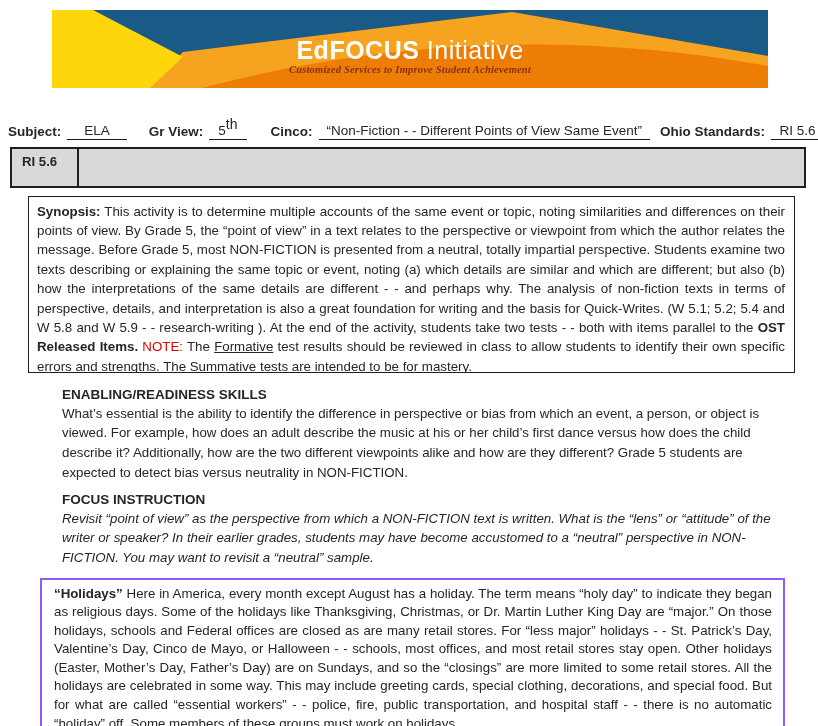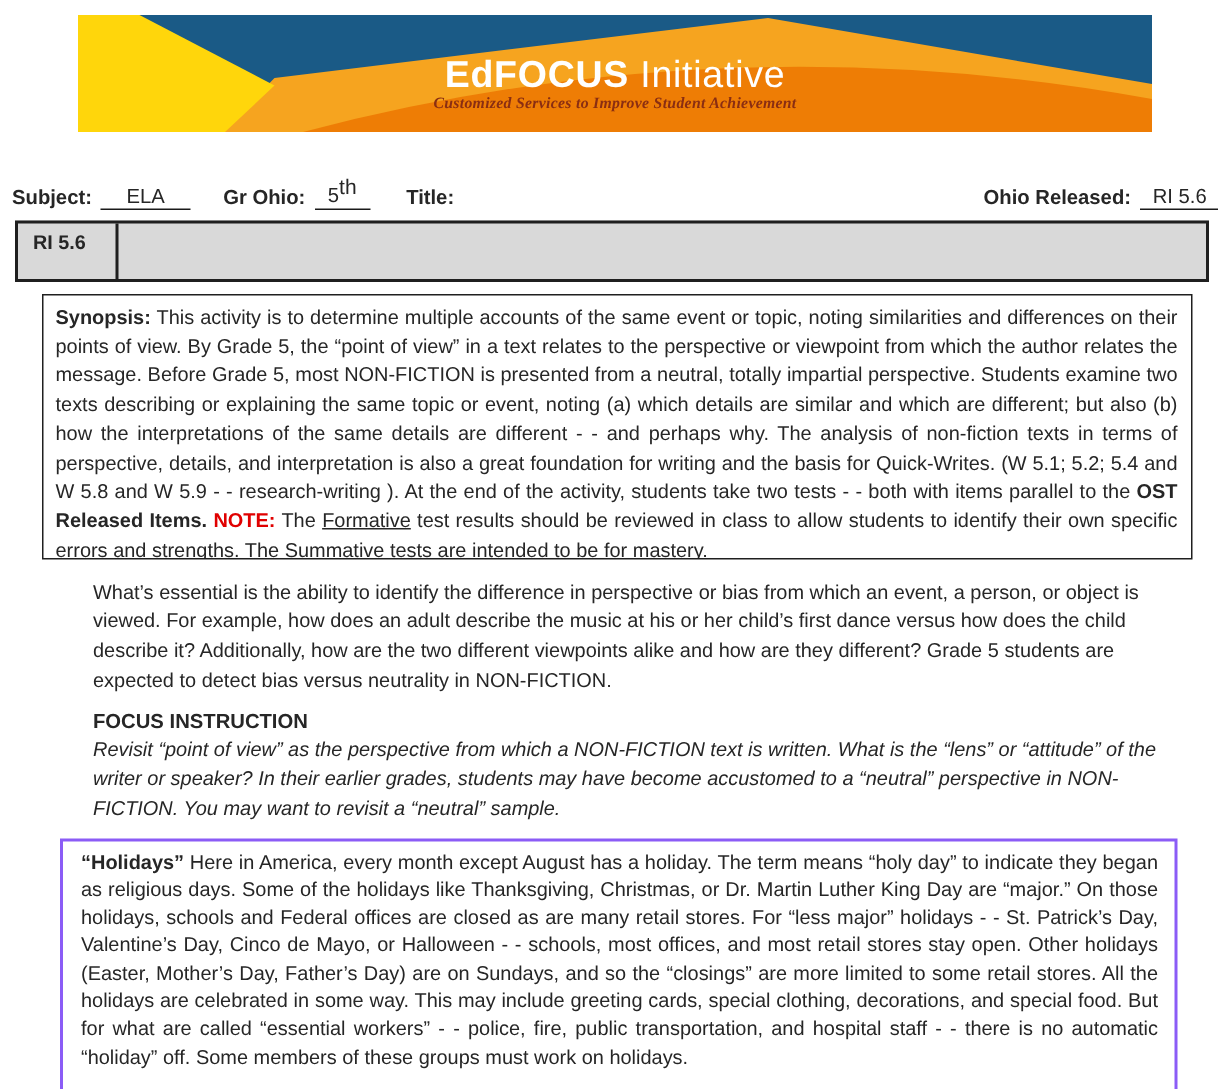--- a/index.html
+++ b/index.html
@@ -95,21 +95,21 @@
     margin: 8px 23px 0 28px;
     border: 1.5px solid #1f1f1f;
     height: 177px;
     overflow: hidden;
     padding: 5px 9px 5px 8px;
     font-size: 13.3px;
     line-height: 19.4px;
     text-align: justify;
   }
   .bold { font-weight: bold; }
-  .red { color: var(--c-note_red, #e00000); font-weight: bold; }
+  .red { color: var(--c-note_red, #e00000); font-weight: normal; }
   .und { text-decoration: underline; }
 
   
   .sections {
     margin: 12px 26px 0 62px;
     font-size: 13.3px;
     line-height: 19.8px;
   }
   .sec-heading { font-weight: bold; font-size: 13.5px; line-height: 19px; }
   .sec-body.enabling { height: 80px; overflow: hidden; }
@@ -145,39 +145,41 @@
       <div class="banner-subtitle">Customized Services to Improve Student Achievement</div>
     </div>
   </div>
 
   <div class="fields">
     <div class="fgroup">
       <span class="flabel">Subject:</span>
       <span class="uval pad-subject">ELA</span>
     </div>
     <div class="fgroup gap1">
-      <span class="flabel">Gr Ohio:</span>
+      <span class="flabel">Gr View:</span>
       <span class="uval pad-grade"><span>5</span><sup>th</sup></span>
     </div>
     <div class="fgroup title-group">
-      <span class="flabel">Title:</span>
+      <span class="flabel">Cinco:</span>
+      <span class="uval">“Non-Fiction - - Different Points of View Same Event”</span>
     </div>
     <div class="fgroup">
-      <span class="flabel">Ohio Released:</span>
+      <span class="flabel">Ohio Standards:</span>
       <span class="uval pad-standards">RI 5.6</span>
     </div>
   </div>
 
   <div class="ri-table">
     <div class="ri-code">RI 5.6</div>
   </div>
 
   <div class="synopsis"><span class="bold">Synopsis:</span><span>  This activity is to determine multiple accounts of the same event or topic, noting similarities and differences on their points of view.  By Grade 5, the “point of view” in a text relates to the perspective or viewpoint from which the author relates the message.  Before Grade 5, most NON-FICTION is presented from a neutral, totally impartial perspective. Students examine two texts describing or explaining the same topic or event, noting (a) which details are similar and which are different; but also (b) how the interpretations of the same details are different - - and perhaps why.   The analysis of non-fiction texts in terms of perspective, details, and interpretation is also a great foundation for writing and the basis for Quick-Writes.  (W 5.1; 5.2; 5.4 and W 5.8 and W 5.9 - - research-writing ).   At the end of the activity, students take two tests - - both with items parallel to the </span><span class="bold">OST Released Items.</span><span>  </span><span class="red">NOTE:</span><span>  The </span><span class="und">Formative</span><span> test results should be reviewed in class to allow students to identify their own specific errors and strengths.  The </span><span class="und">Summative</span><span> tests are intended to be for mastery.</span></div>
 
   <div class="sections">
+    <div class="sec-heading">ENABLING/READINESS SKILLS</div>
     <div class="sec-body enabling">What’s essential is the ability to identify the difference in perspective or bias from which an event, a person, or object is viewed.  For example, how does an adult describe the music at his or her child’s first dance versus how does the child describe it?  Additionally, how are the two different viewpoints alike and how are they different?  Grade 5 students are expected to detect bias versus neutrality in NON-FICTION.</div>
     <div class="sec-spacer"></div>
     <div class="sec-heading">FOCUS INSTRUCTION</div>
     <div class="sec-body direct">Revisit “point of view” as the perspective from which a NON-FICTION text is written.  What is the “lens” or “attitude” of the writer or speaker?   In their earlier grades, students may have become accustomed to a “neutral” perspective in NON-FICTION.  You may want to revisit a “neutral” sample.</div>
   </div>
 
   <div class="holidays"><span class="bold">“Holidays”</span><span>  Here in America, every month except August has a holiday.  The term means “holy day” to indicate they began as religious days.  Some of the holidays like Thanksgiving, Christmas, or Dr. Martin Luther King Day are “major.”  On those holidays, schools and Federal offices are closed as are many retail stores.  For “less major” holidays - - St. Patrick’s Day, Valentine’s Day, Cinco de Mayo, or Halloween - - schools, most offices, and most retail stores stay open.  Other holidays (Easter, Mother’s Day, Father’s Day) are on Sundays, and so the “closings” are more limited to some retail stores.  All the holidays are celebrated in some way.  This may include greeting cards, special clothing, decorations, and special food.  But for what are called “essential workers” - - police, fire, public transportation, and hospital staff - - there is no automatic “holiday” off.   Some members of these groups must work on holidays.</span></div>
 
 </div>
 

